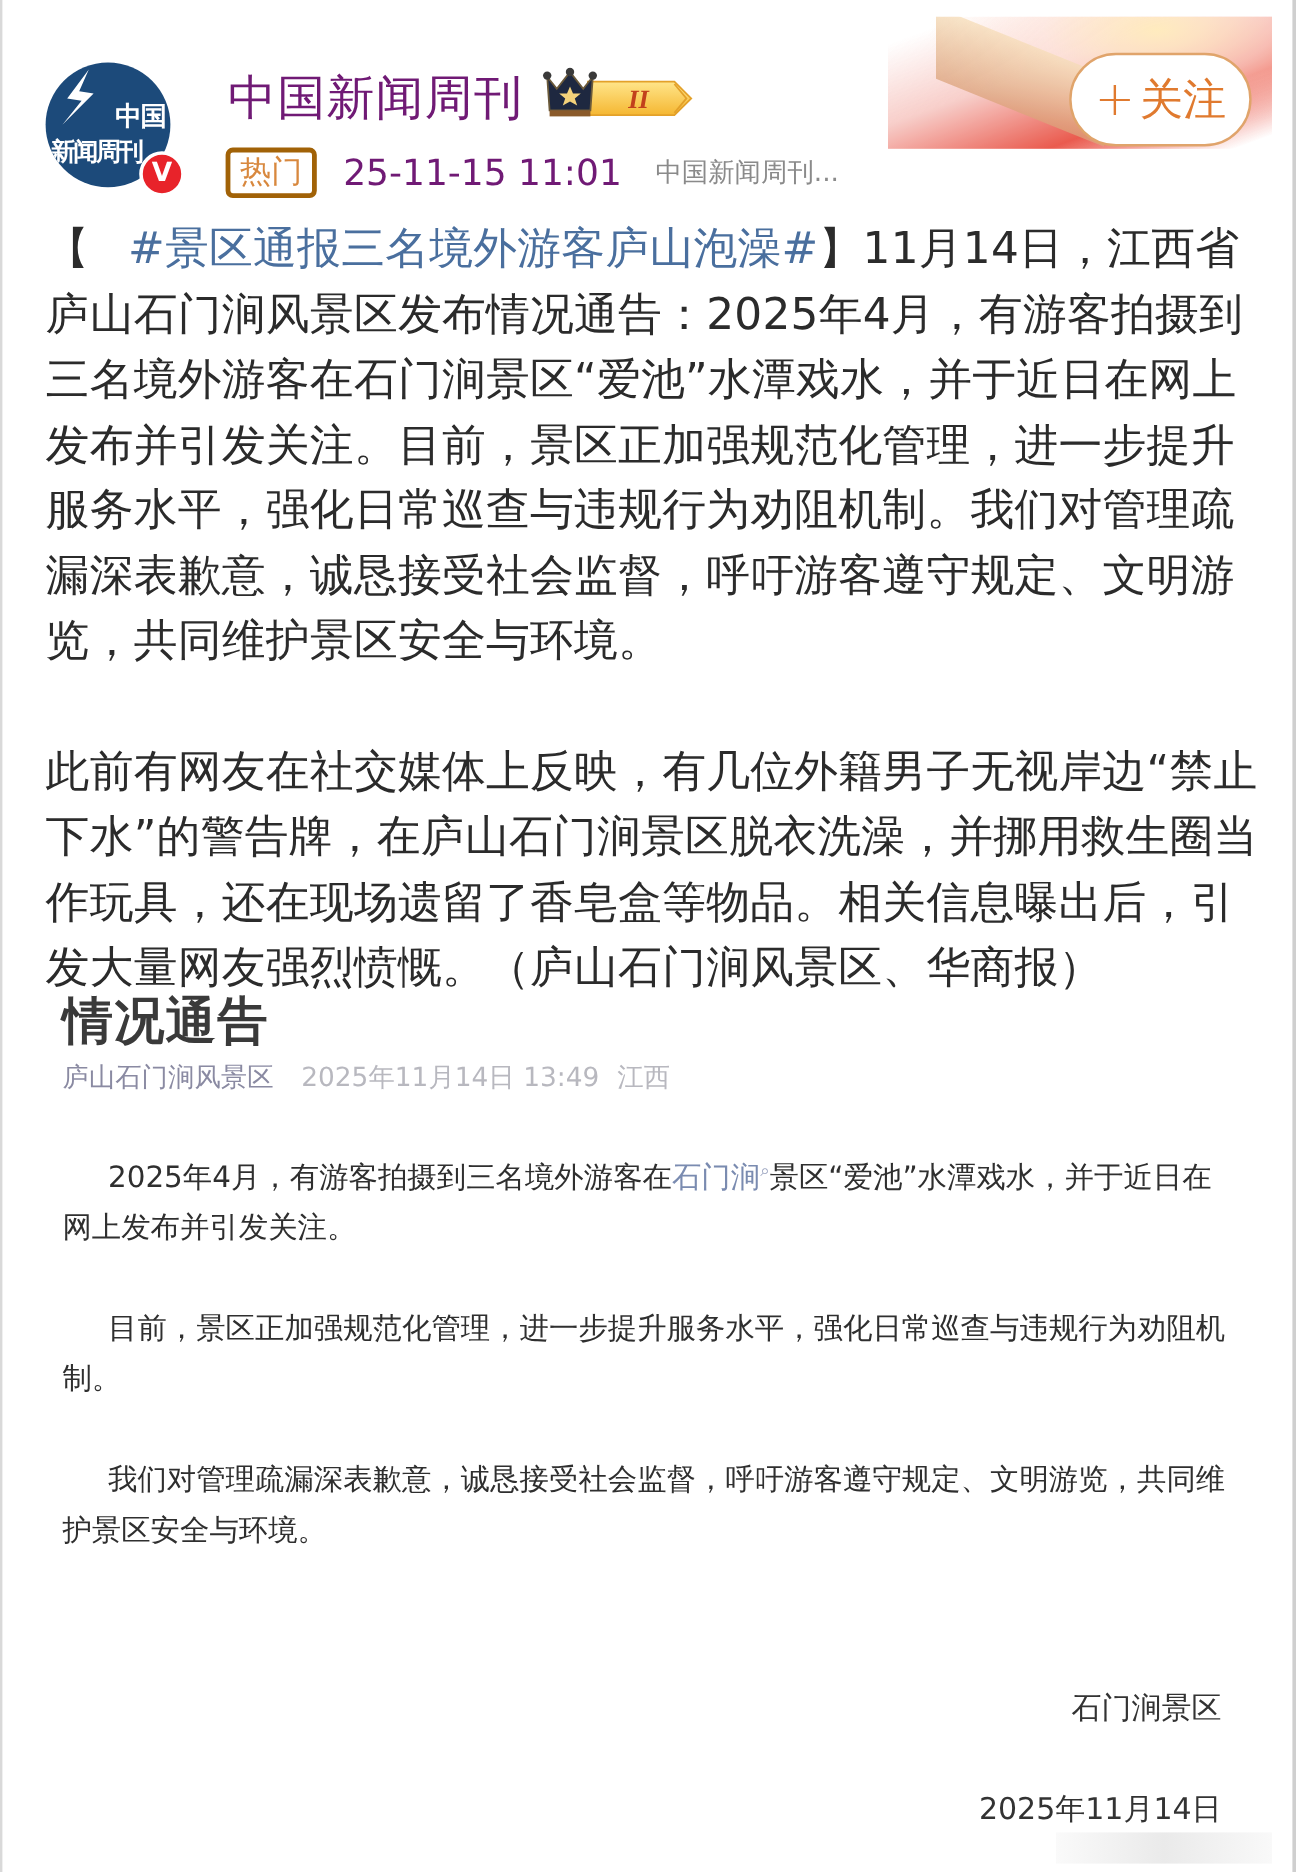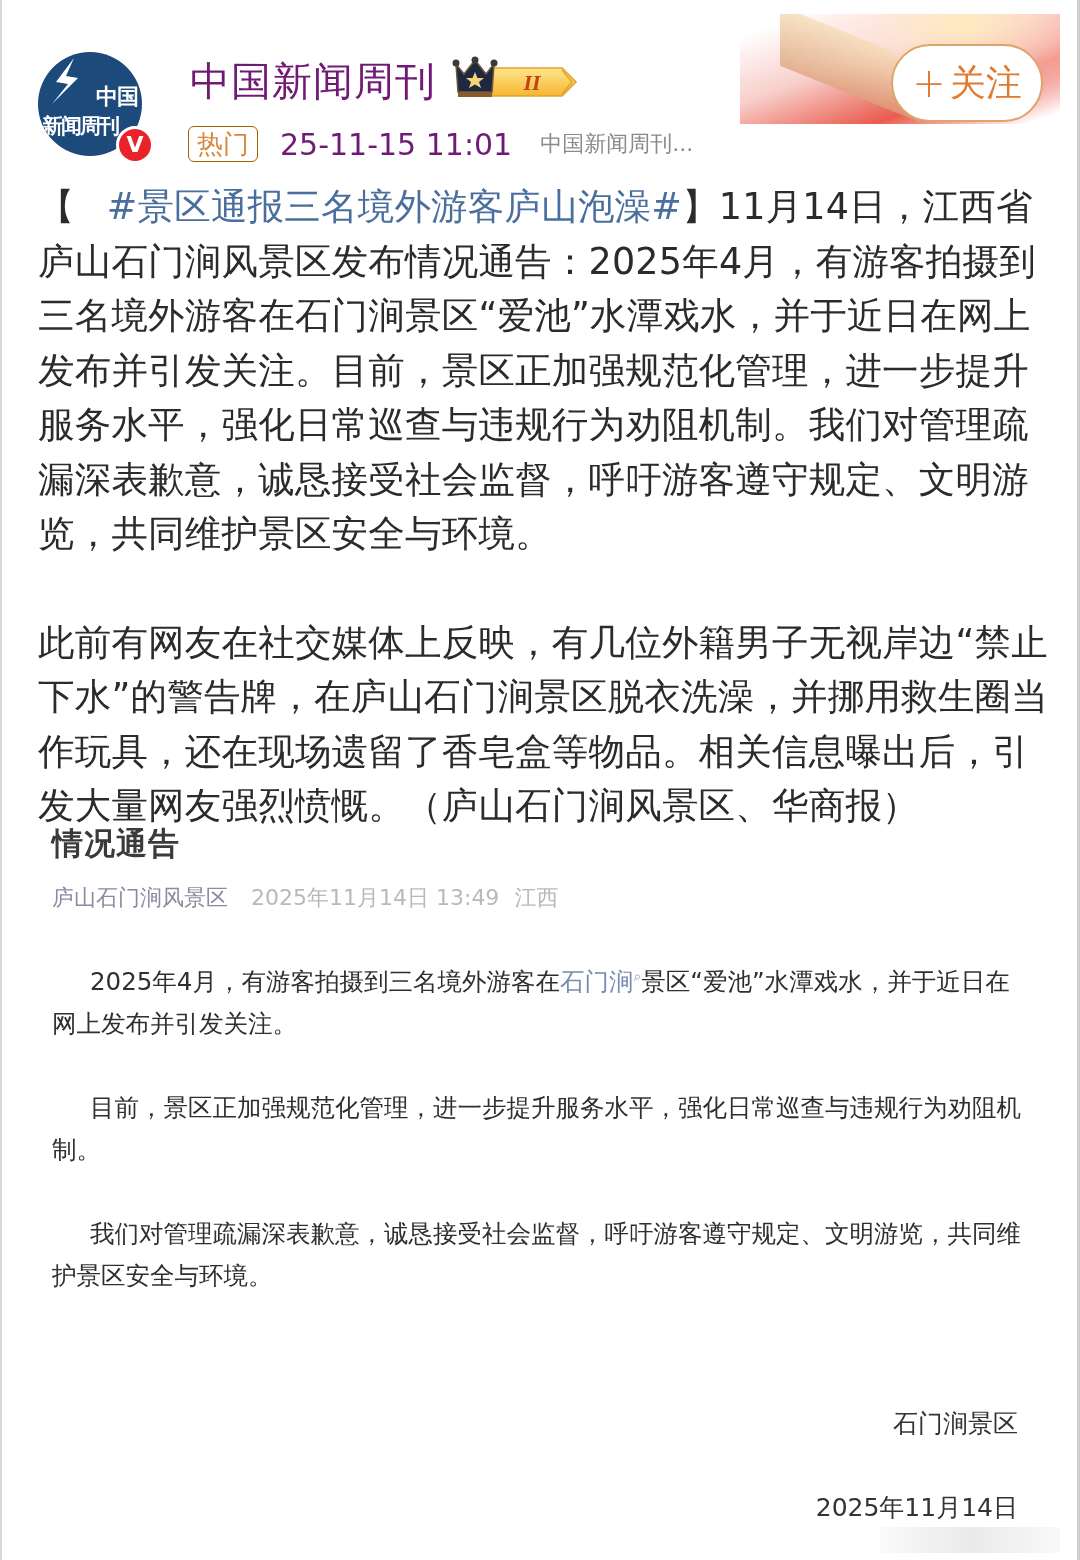--- a/index.html
+++ b/index.html
@@ -26,21 +26,21 @@
     position: absolute; left: 116px; top: 112px; width: 38px; height: 38px; border-radius: 50%;
     background: #e8232a; border: 3px solid #fff; box-sizing: border-box;
     color: #fff; font-weight: bold; font-size: 22px; text-align: center; line-height: 32px;
   }
   .username {
     position: absolute; left: 190px; top: 40px; font-size: 40px; color: #701a75; letter-spacing: 1px; white-space: nowrap;
   }
   .crown { position: absolute; left: 450px; top: 42px; width: 130px; height: 44px; }
   .meta { position: absolute; left: 188px; top: 110px; height: 40px; display: flex; align-items: center; white-space: nowrap; }
   .hot-tag {
-    border: 1px solid #a16207; color: #d8883e; border-radius: 6px; font-size: 26px;
+    border: 4px solid #a16207; color: #d8883e; border-radius: 6px; font-size: 26px;
     padding: 0 8px; height: 34px; line-height: 34px; margin-right: 22px; box-sizing: content-box;
   }
   .timestamp { font-size: 30px; color: #701a75; margin-right: 28px; }
   .source { font-size: 22px; color: #8a8a8a; }
 
   .banner {
     position: absolute; left: 740px; top: 0; width: 320px; height: 110px; overflow: hidden;
     background: radial-gradient(ellipse at 70% 10%, #ffe9b8 0%, rgba(255,230,220,0.6) 30%, rgba(255,255,255,0) 60%),
                 linear-gradient(160deg, rgba(255,255,255,0) 10%, #f7c9c4 40%, #e84a3c 70%, rgba(255,255,255,0) 95%);
     opacity: 0.9;
@@ -62,21 +62,21 @@
   .post-text {
     position: absolute; left: 38px; top: 180px; width: 1010px;
     font-size: 36.5px; line-height: 54.5px; color: #2b2b2b; letter-spacing: 0.2px;
   }
   .post-text p { margin: 0; }
   .post-text .para2 { margin-top: 54px; }
   .hashtag { color: #4a6f9e; margin-left: 32px; }
 
   
   .notice { position: absolute; left: 0; top: 815px; width: 1080px; height: 745px; }
-  .notice-title { position: absolute; left: 52px; top: 8px; font-size: 31px; color: #3a3a3a; font-weight: bold; letter-spacing: 1px; }
+  .notice-title { position: absolute; left: 52px; top: 8px; font-size: 42px; color: #3a3a3a; font-weight: bold; letter-spacing: 1px; }
   .notice-meta { position: absolute; left: 52px; top: 68px; font-size: 22px; color: #b8b8bf; white-space: nowrap; }
   .notice-meta .org { color: #8a8aa2; margin-right: 16px; }
   .notice-meta .time { margin-right: 8px; }
   .notice-body { position: absolute; left: 52px; top: 140px; width: 970px; font-size: 24.5px; line-height: 42px; color: #2f2f2f; }
   .notice-body p { margin: 0 0 42px 0; text-indent: 38px; }
   .link-text { color: #7a8bb0; }
   .search-mark { color: #9aa3bf; font-size: 14px; vertical-align: super; }
   .sign-org { position: absolute; right: 62px; top: 592px; font-size: 25px; color: #333; }
   .sign-date { position: absolute; right: 62px; top: 676px; font-size: 25px; color: #333; }
   .fade-bar {

